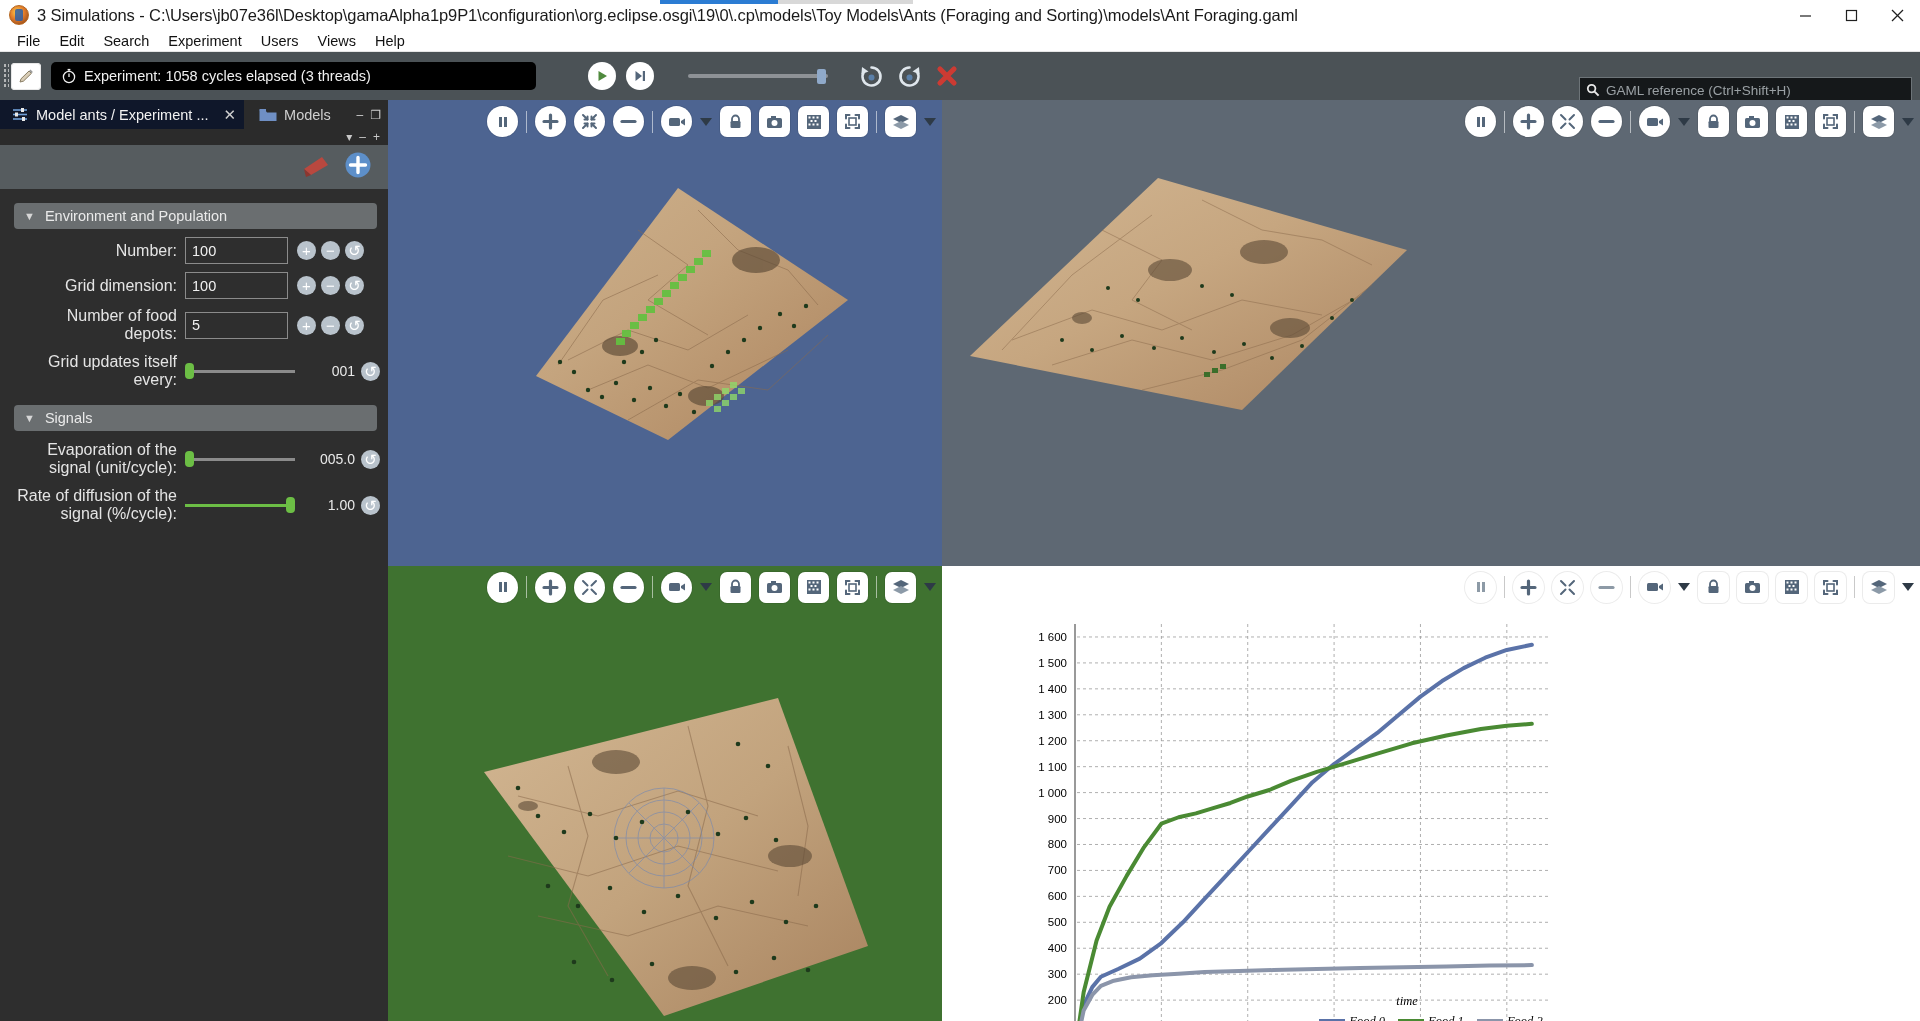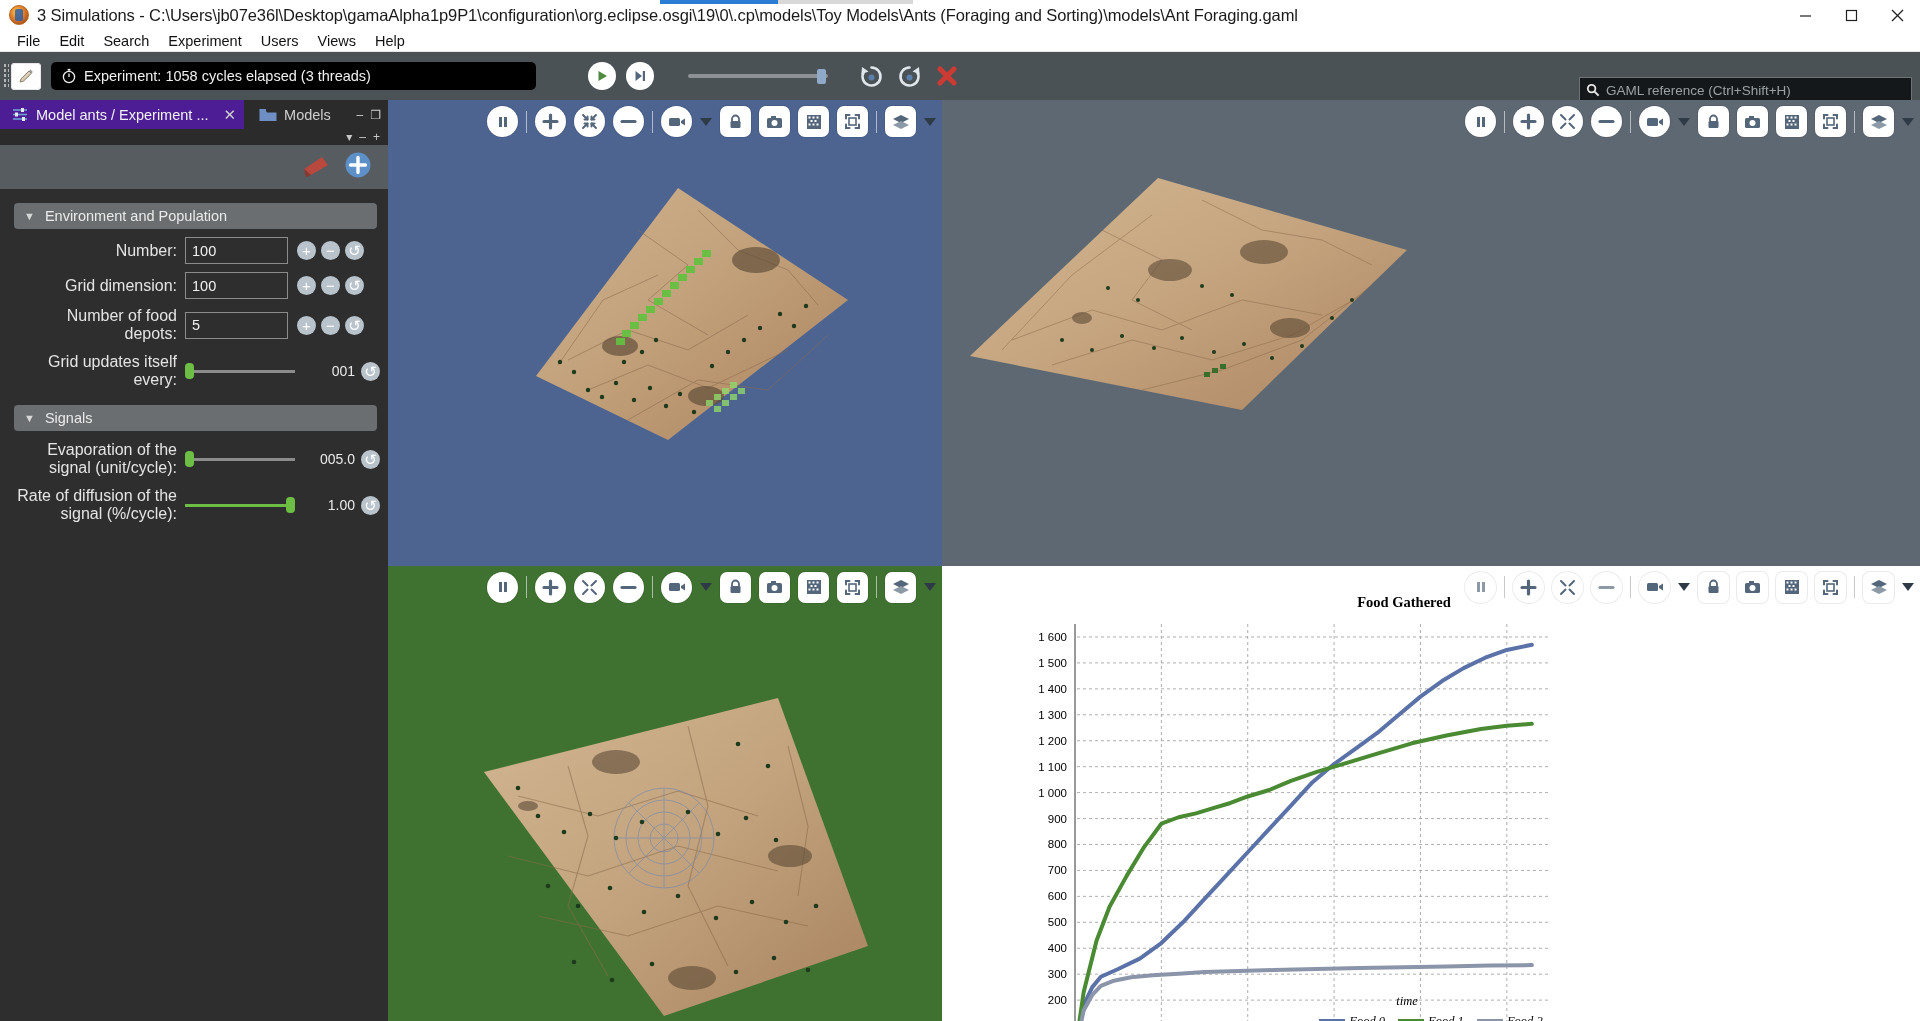--- a/index.html
+++ b/index.html
@@ -136,21 +136,21 @@
   
   .main { display: flex; height: calc(1021px - 30px - 22px - 38px); }
 
   
   .left { width: 388px; flex: 0 0 388px; background:#2e2e2e; display:flex; flex-direction:column; }
   .tabrow { height: 29px; background:#2b2b2b; display:flex; align-items:stretch; }
   .tab {
     display:flex; align-items:center; gap:7px; padding: 0 8px 0 8px;
     font-size: 14.5px;
   }
-  .tab.active { background:#4c1d95; color:#f2f2f2;padding-left:12px; }
+  .tab.active { background:#0f172a; color:#f2f2f2;padding-left:12px; }
   .tab.inactive { color:#cfcfcf;padding-left:15px; }
   .tab .tclose { margin-left: 8px; color:#cfcfcf; font-size: 15px; }
   .tabrow-right { margin-left:auto; display:flex; align-items:center; gap:6px; padding-right:6px; color:#cfcfcf;}
   .minmax { font-size: 12px; letter-spacing:1px; }
 
   .thinbar {
     height: 16px; background:#2b2b2b; position:relative;
   }
   .thinbar .zoomctl { position:absolute; right: 8px; top:1px; color:#c9c9c9; font-size:12px; display:flex; gap:7px; align-items:center;}
 
@@ -902,21 +902,20 @@
                 <polygon points="9,1 17,5 9,9 1,5" fill="#54667a"></polygon>
                 <polygon points="9,7 17,11 9,15 1,11" fill="#8c9aa8"></polygon>
               </svg>
           </div>
           <span class="vcaret"></span>
         </div>
       </div>
 
       <div class="view v4">
         <div class="chartwrap">
-          <div class="charttitle">Food Gathered</div>
           <svg id="chart-svg" width="625" height="556" viewBox="0 0 625 556">
               <text x="125" y="490" text-anchor="end" font-size="11.5" fill="#000">0</text>
               <line x1="135" y1="460.06060606060606" x2="608" y2="460.06060606060606" stroke="#9a9a9a" stroke-width="0.8" stroke-dasharray="3,3"></line>
               <text x="125" y="464.06060606060606" text-anchor="end" font-size="11.5" fill="#000">100</text>
               <line x1="135" y1="434.1212121212121" x2="608" y2="434.1212121212121" stroke="#9a9a9a" stroke-width="0.8" stroke-dasharray="3,3"></line>
               <text x="125" y="438.1212121212121" text-anchor="end" font-size="11.5" fill="#000">200</text>
               <line x1="135" y1="408.1818181818182" x2="608" y2="408.1818181818182" stroke="#9a9a9a" stroke-width="0.8" stroke-dasharray="3,3"></line>
               <text x="125" y="412.1818181818182" text-anchor="end" font-size="11.5" fill="#000">300</text>
               <line x1="135" y1="382.24242424242425" x2="608" y2="382.24242424242425" stroke="#9a9a9a" stroke-width="0.8" stroke-dasharray="3,3"></line>
               <text x="125" y="386.24242424242425" text-anchor="end" font-size="11.5" fill="#000">400</text>

